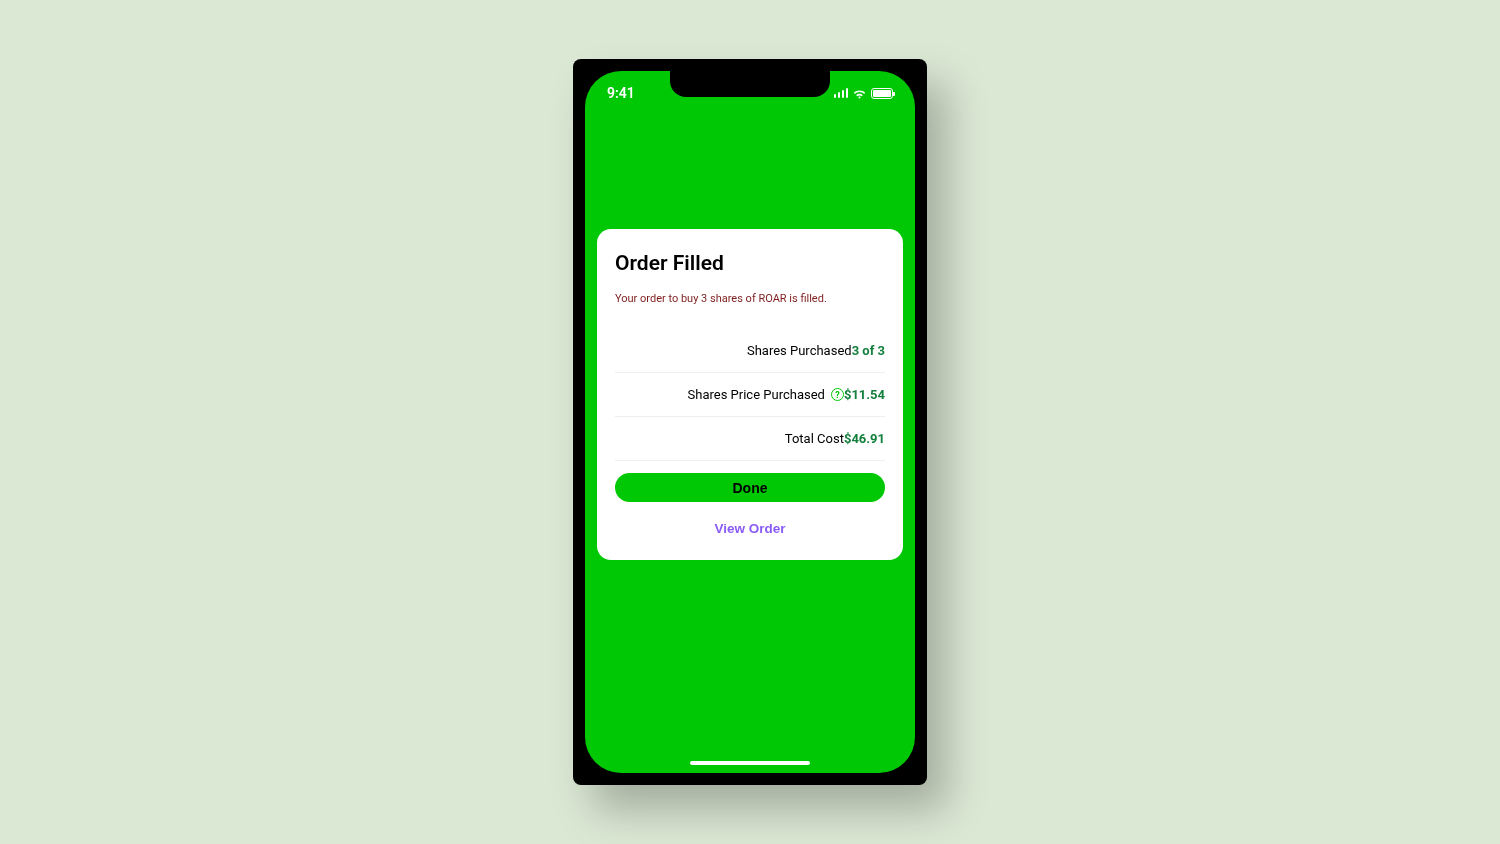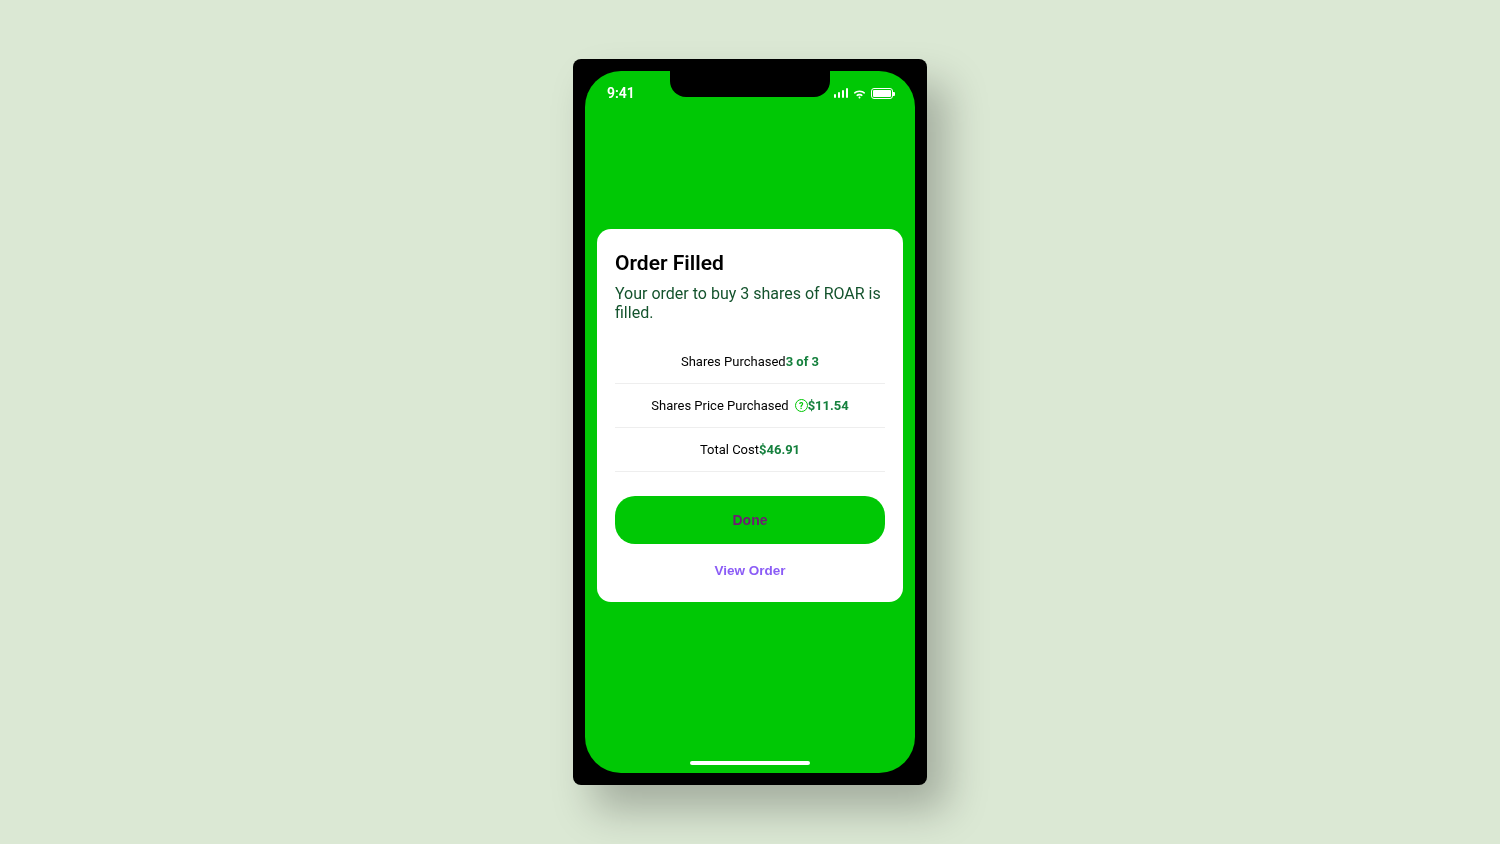--- a/index.html
+++ b/index.html
@@ -113,37 +113,37 @@
       left: 12px;
       right: 12px;
       background: #fff;
       border-radius: 14px;
       padding: 22px 18px 16px 18px;
     }
     .card-title {
       font-size: 21px;
       font-weight: 600;
       color: #000;
-      margin-bottom: 9px;
+      margin-bottom: 17px;
     }
     .card-subtitle {
-      font-size: 16px;
-      color: #14532d;
-      margin-bottom: 18px;
+      font-size: 11px;
+      color: #7f1d1d;
+      margin-bottom: 24px;
     }
     .detail-row {
       display: flex;
-      justify-content: center;
+      justify-content: flex-end;
       align-items: center;
       padding: 14px 0;
       border-bottom: 1px solid #eee;
       font-size: 13px;
     }
     .detail-row:last-of-type {
-      margin-bottom: 24px;
+      margin-bottom: 12px;
     }
     .detail-label {
       color: #000;
       display: flex;
       align-items: center;
       gap: 6px;
     }
     .detail-value {
       color: #15803d;
       font-weight: 700;
@@ -155,25 +155,25 @@
       border-radius: 50%;
       display: inline-flex;
       align-items: center;
       justify-content: center;
       color: #00c805;
       font-size: 9px;
       font-weight: 700;
     }
     .done-button {
       width: 100%;
-      height: 48px;
+      height: 29px;
       background: #00c805;
       border: none;
       border-radius: 20px;
-      color: #701a75;
+      color: #000000;
       font-size: 14px;
       font-weight: 600;
       cursor: pointer;
       margin-bottom: 10px;
     }
     .view-order-button {
       width: 100%;
       height: 32px;
       background: transparent;
       border: none;

